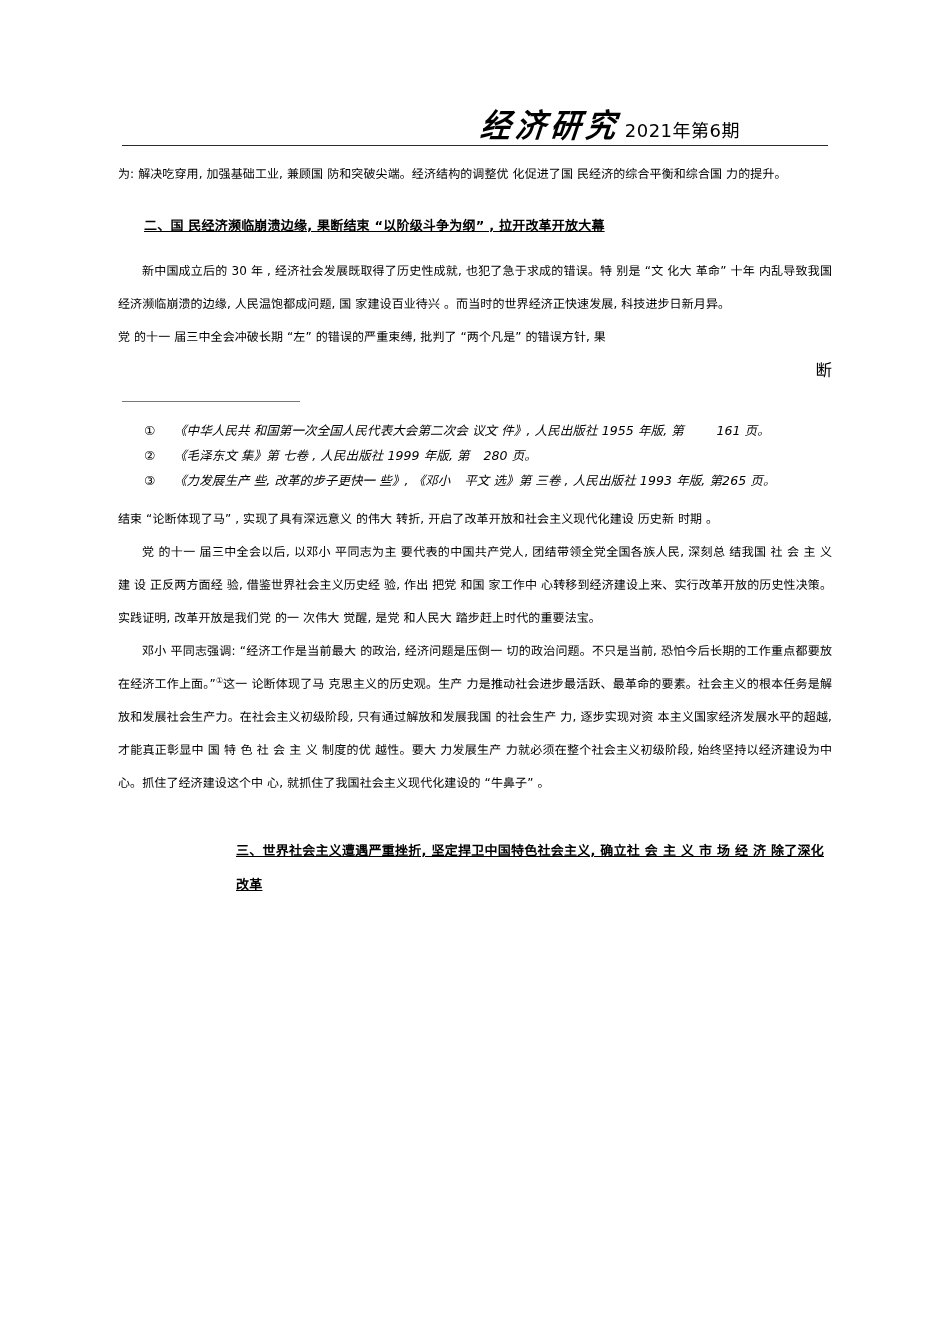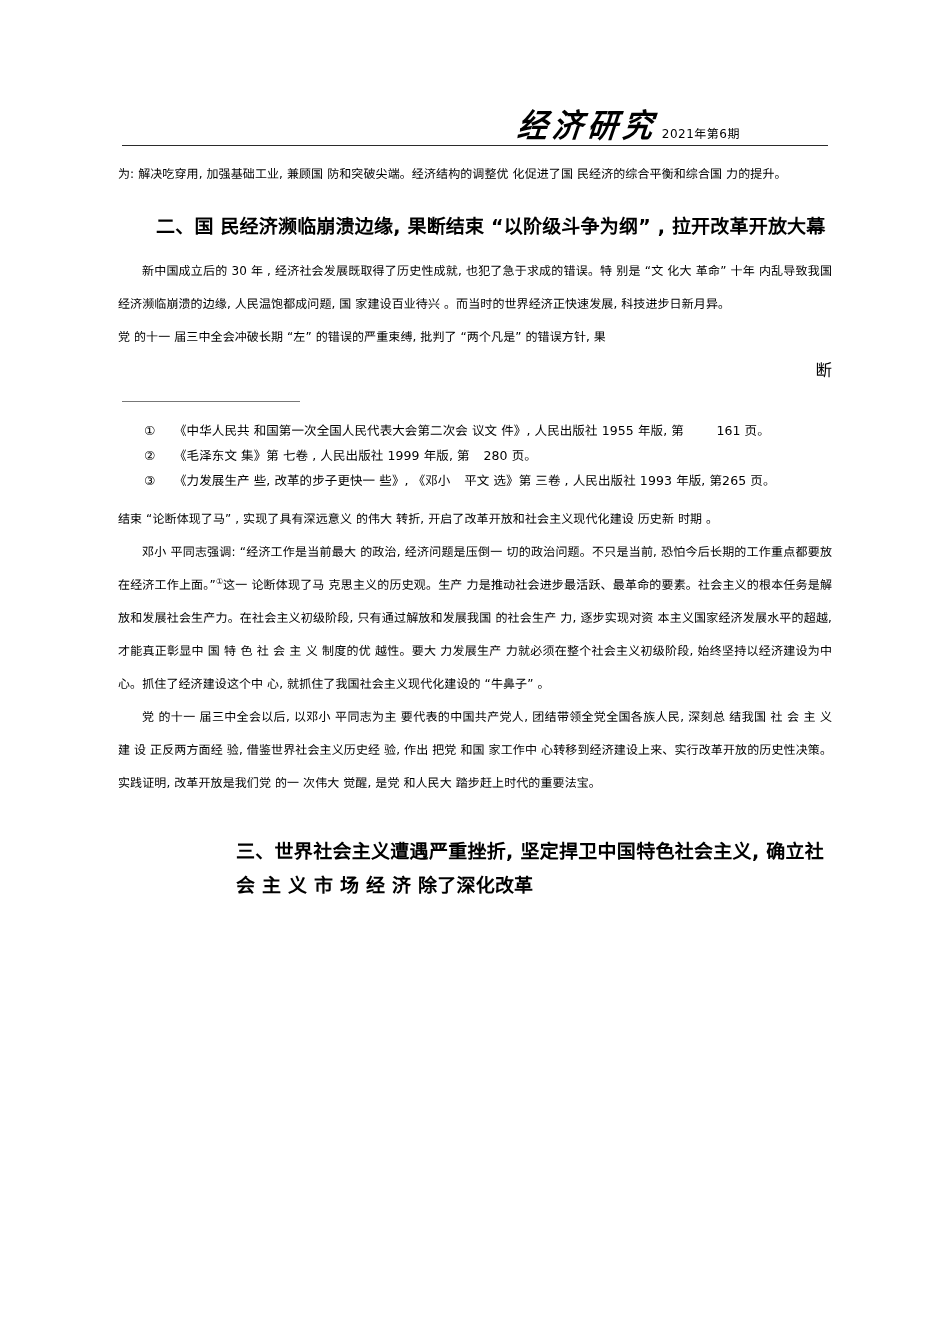--- a/index.html
+++ b/index.html
@@ -43,21 +43,21 @@
     font-size: 30px;
     line-height: 1;
     font-weight: 700;
     font-style: italic;
     letter-spacing: 5px;
     transform: skewX(-6deg) scaleY(1.08);
     transform-origin: left bottom;
     white-space: nowrap;
   }
   .masthead-issue {
-    font-size: 12px;
+    font-size: 18px;
     line-height: 1;
     padding-bottom: 2px;
     white-space: nowrap;
     letter-spacing: 0.5px;
   }
   .head-rule {
     position: absolute;
     left: 0;
     right: 0;
     bottom: 0;
@@ -78,45 +78,47 @@
     line-height: 33px;
     text-align: justify;
     text-justify: inter-ideograph;
     letter-spacing: 0.1px;
   }
   p.indent {
     text-indent: 2em;
   }
   .section-heading {
     margin: 18px 0 12px 0;
-    font-size: 19px;
+    font-size: 13px;
     line-height: 34px;
     font-weight: 700;
     text-indent: 2em;
     text-align: justify;
     letter-spacing: 0.2px;
+    text-decoration: underline;
   }
   .section-heading.centered {
     text-indent: 0;
     padding-left: 118px;
     padding-right: 8px;
   }
   .gap-md { height: 16px; }
 
   .right-tail {
     display: block;
     text-align: right;
     font-size: 16.5px;
     line-height: 33px;
   }
 
   
   .footnote-block {
     margin-top: 14px;
     margin-bottom: 10px;
+    font-style: italic;
   }
   .footnote-rule {
     width: 178px;
     height: 0;
     border-bottom: 1.2px solid #777777;
     margin: 0 0 16px 4px;
   }
   .footnote {
     font-size: 12.5px;
     line-height: 25px;
@@ -179,22 +181,22 @@
         <span class="fn-marker">②</span><span>《毛泽东文 集》第 七卷 , 人民出版社 1999 年版, 第</span><span class="mid-space"></span><span>280 页。</span>
       </div>
 
       <div class="footnote">
         <span class="fn-marker">③</span><span>《力发展生产 些, 改革的步子更快一 些》, 《邓小</span><span class="mid-space"></span><span>平文 选》第 三卷 , 人民出版社 1993 年版, 第265 页。</span>
       </div>
     </div>
 
     <p>结束 “论断体现了马” , 实现了具有深远意义 的伟大 转折, 开启了改革开放和社会主义现代化建设 历史新 时期 。</p>
 
+    <p class="indent">党 的十一 届三中全会以后, 以邓小 平同志为主 要代表的中国共产党人, 团结带领全党全国各族人民, 深刻总 结我国 社 会 主 义 建 设 正反两方面经 验, 借鉴世界社会主义历史经 验, 作出 把党 和国 家工作中 心转移到经济建设上来、实行改革开放的历史性决策。实践证明, 改革开放是我们党 的一 次伟大 觉醒, 是党 和人民大 踏步赶上时代的重要法宝。</p>
+
     <p class="indent"><span>邓小 平同志强调: “经济工作是当前最大 的政治, 经济问题是压倒一 切的政治问题。不只是当前, 恐怕今后长期的工作重点都要放在经济工作上面。”</span><sup class="ref">①</sup><span>这一 论断体现了马 克思主义的历史观。生产 力是推动社会进步最活跃、最革命的要素。社会主义的根本任务是解放和发展社会生产力。在社会主义初级阶段, 只有通过解放和发展我国 的社会生产 力, 逐步实现对资 本主义国家经济发展水平的超越, 才能真正彰显中 国 特 色 社 会 主 义 制度的优 越性。要大 力发展生产 力就必须在整个社会主义初级阶段, 始终坚持以经济建设为中 心。抓住了经济建设这个中 心, 就抓住了我国社会主义现代化建设的 “牛鼻子” 。</span></p>
-
-    <p class="indent">党 的十一 届三中全会以后, 以邓小 平同志为主 要代表的中国共产党人, 团结带领全党全国各族人民, 深刻总 结我国 社 会 主 义 建 设 正反两方面经 验, 借鉴世界社会主义历史经 验, 作出 把党 和国 家工作中 心转移到经济建设上来、实行改革开放的历史性决策。实践证明, 改革开放是我们党 的一 次伟大 觉醒, 是党 和人民大 踏步赶上时代的重要法宝。</p>
 
     <div class="gap-md"></div>
 
     <h2 class="section-heading centered">三、世界社会主义遭遇严重挫折, 坚定捍卫中国特色社会主义, 确立社 会 主 义 市 场 经 济 除了深化改革</h2>
   </div>
 
 </div>
 
 </body></html>

